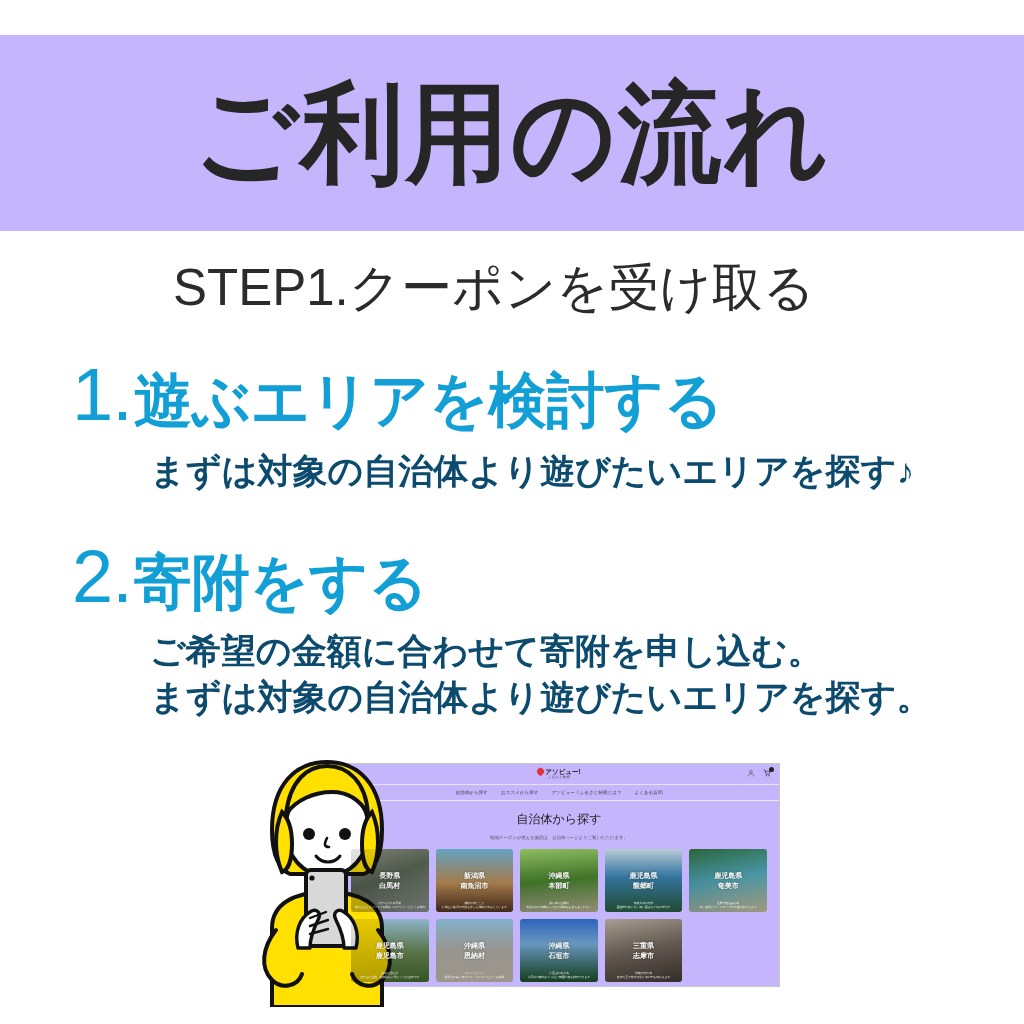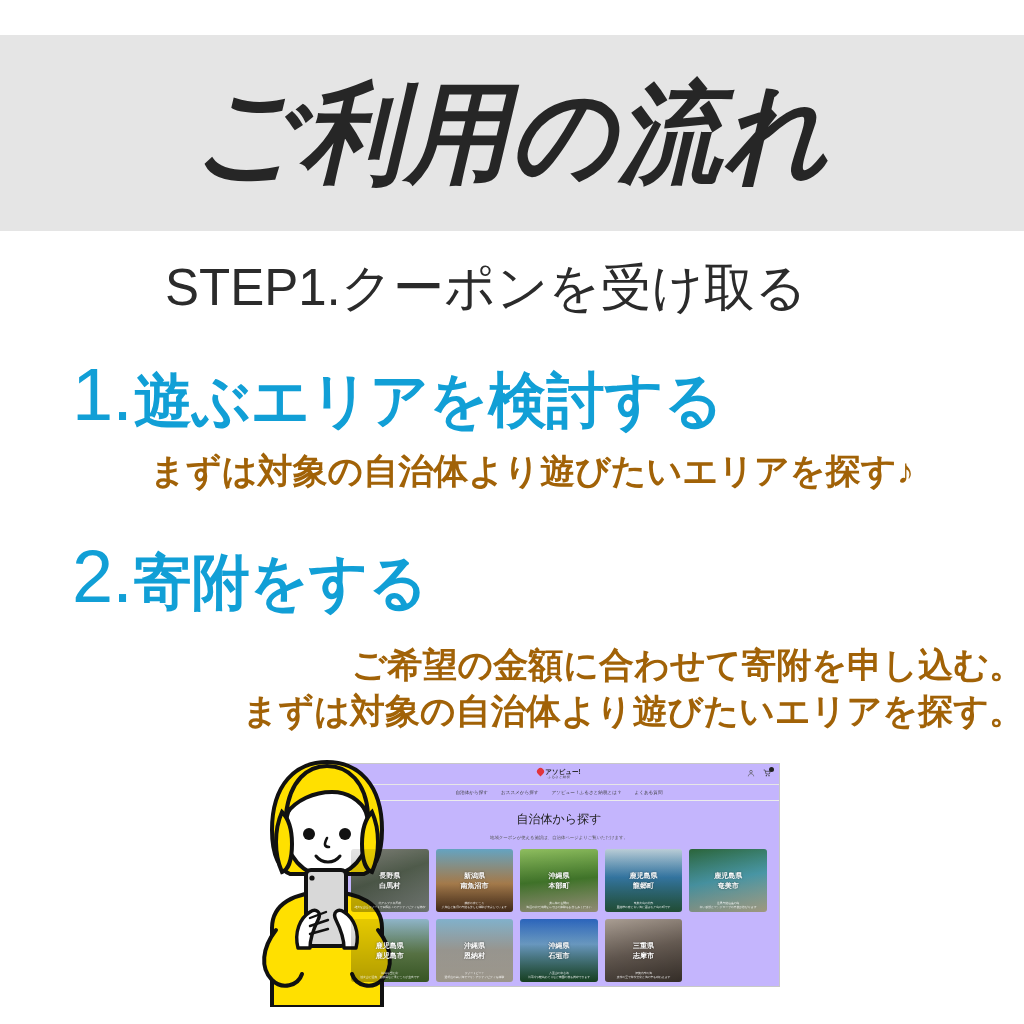--- a/index.html
+++ b/index.html
@@ -8,35 +8,35 @@
     background:#ffffff;
     font-family:"Liberation Sans","DejaVu Sans",sans-serif;
     overflow:hidden;
     position:relative;
   }
   .page{position:relative;width:1024px;height:1024px;}
 
   
   .banner{
     position:absolute;left:0;top:35px;width:1024px;height:196px;
-    background:#e5e5e5;
-    display:flex;align-items:center;justify-content:center;font-style:italic;
+    background:#c4b5fd;
+    display:flex;align-items:center;justify-content:center;
   }
   .banner-title{
     font-size:103px;line-height:1;
     font-weight:bold;
     color:#262626;
     letter-spacing:2px;
     transform:scaleY(1.06);
     white-space:nowrap;
   }
 
   
   .step-heading{
-    position:absolute;left:0;top:262px;width:972px;
+    position:absolute;left:8px;top:262px;width:972px;
     text-align:center;
     font-size:51px;line-height:1;
     color:#2b2b2b;
     white-space:nowrap;
   }
 
   
   .item{position:absolute;left:0;width:1024px;}
   .item-head{
     display:flex;align-items:baseline;
@@ -50,27 +50,27 @@
   }
   .item-title{
     font-size:58px;line-height:1;font-weight:bold;
     margin-left:2px;
     transform:scaleY(1.04);
   }
   .item-sub{
     padding-left:150px;
     font-size:35px;line-height:1.32;
     font-weight:bold;
-    color:#a16207;
+    color:#0c4a6e;
     white-space:nowrap;
   }
   #item1{top:358px;}
   #item1 .item-sub{margin-top:16px;}
   #item2{top:540px;}
-  #item2 .item-sub{margin-top:28px;text-align:right;}
+  #item2 .item-sub{margin-top:14px;}
 
   
   .mock-browser{
     position:absolute;left:338px;top:763px;
     width:440px;height:222px;
     background:#c4b5fd;
     border:1px solid #c8c8c8;
     overflow:hidden;
   }
   .mb-topbar{

